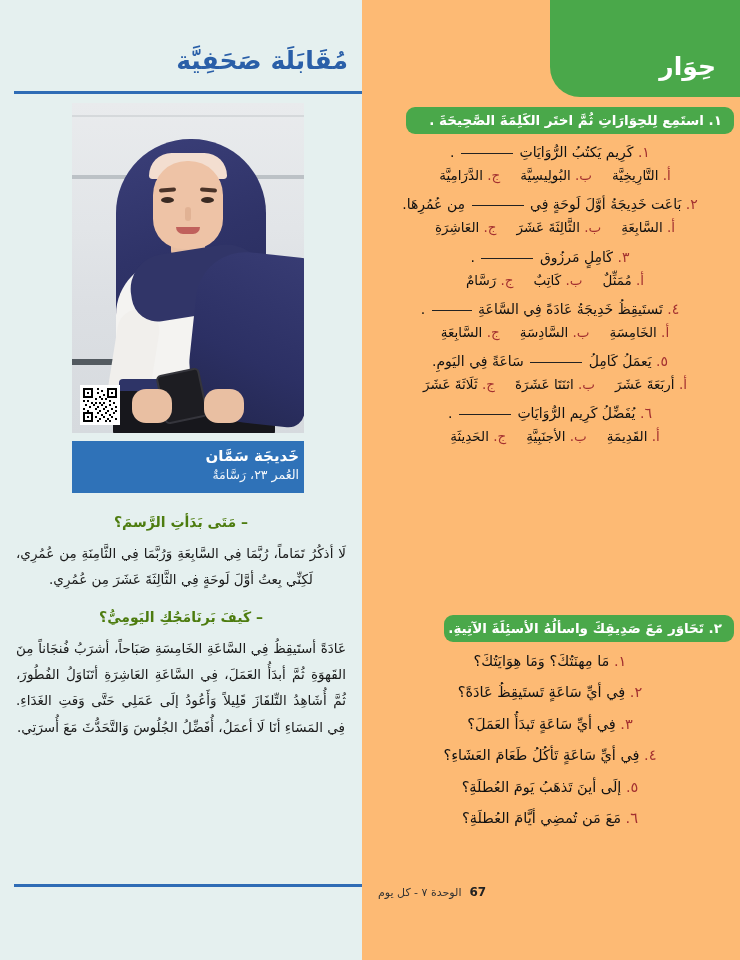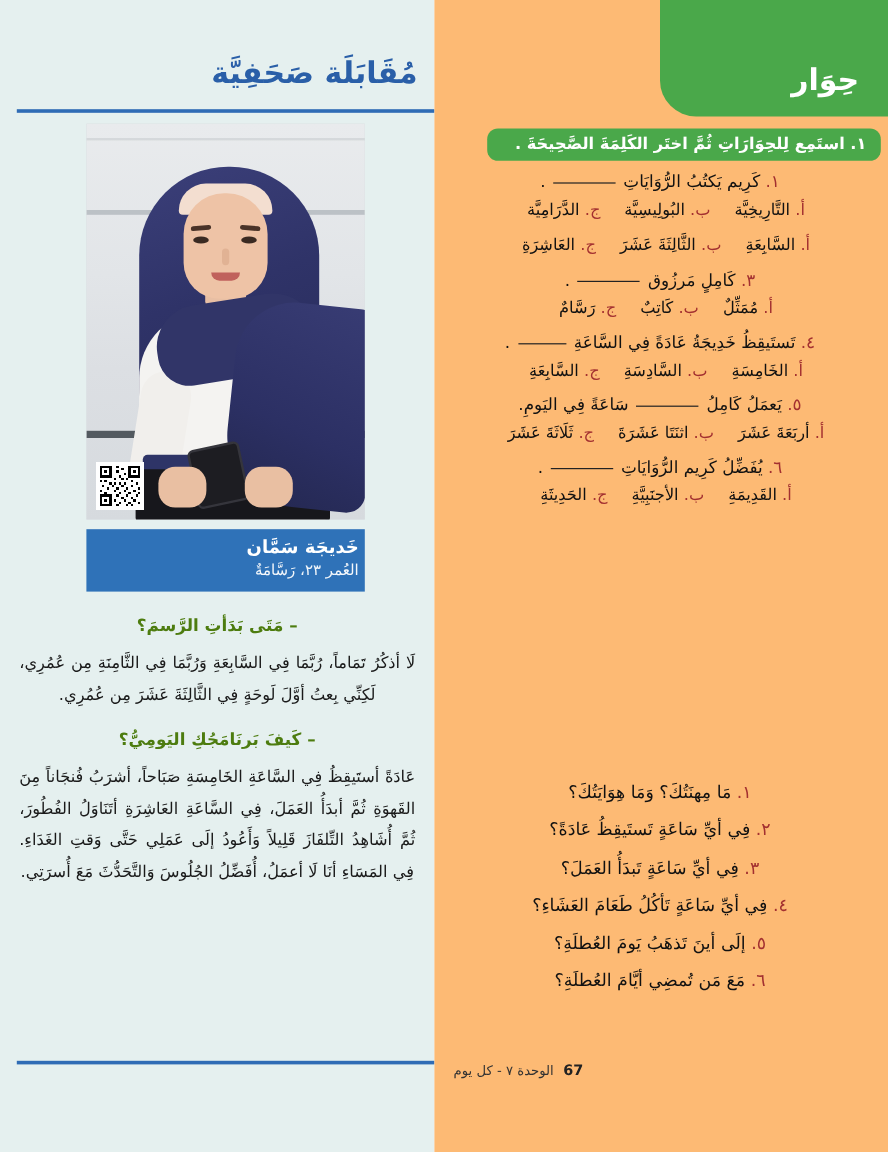--- a/index.html
+++ b/index.html
@@ -606,20 +606,26 @@
         <span>كَرِيم يَكتُبُ الرُّوَايَاتِ</span>
         <span class="blank"></span>
         <span>.</span>
       </div>
       <div class="opts">
         <span class="opt"><span class="lt">أ.</span> <span>التَّارِيخِيَّة</span></span>
         <span class="opt"><span class="lt">ب.</span> <span>البُولِيسِيَّة</span></span>
         <span class="opt"><span class="lt">ج.</span> <span>الدَّرَامِيَّة</span></span>
       </div>
 
+      <div class="qrow">
+        <span class="qnum">٢.</span>
+        <span>بَاعَت خَدِيجَةُ أوَّلَ لَوحَةٍ فِي</span>
+        <span class="blank"></span>
+        <span>مِن عُمُرِهَا.</span>
+      </div>
       <div class="opts">
         <span class="opt"><span class="lt">أ.</span> <span>السَّابِعَةِ</span></span>
         <span class="opt"><span class="lt">ب.</span> <span>الثَّالِثَةَ عَشَرَ</span></span>
         <span class="opt"><span class="lt">ج.</span> <span>العَاشِرَةِ</span></span>
       </div>
 
       <div class="qrow">
         <span class="qnum">٣.</span>
         <span>كَامِلٍ مَرزُوق</span>
         <span class="blank"></span>
@@ -661,20 +667,21 @@
         <span class="blank"></span>
         <span>.</span>
       </div>
       <div class="opts">
         <span class="opt"><span class="lt">أ.</span> <span>القَدِيمَةِ</span></span>
         <span class="opt"><span class="lt">ب.</span> <span>الأجنَبِيَّةِ</span></span>
         <span class="opt"><span class="lt">ج.</span> <span>الحَدِيثَةِ</span></span>
       </div>
     </div>
 
+    <div class="instr two">٢. تَحَاوَر مَعَ صَدِيقِكَ واسألُهُ الأسئِلَةَ الآتِيةِ.</div>
 
     <div class="ex2">
       <div class="q2row">
         <span class="qnum">١.</span>
         <span>مَا مِهنَتُكَ؟ وَمَا هِوَايَتُكَ؟</span>
       </div>
       <div class="q2row">
         <span class="qnum">٢.</span>
         <span>فِي أيِّ سَاعَةٍ تَستَيقِظُ عَادَةً؟</span>
       </div>

